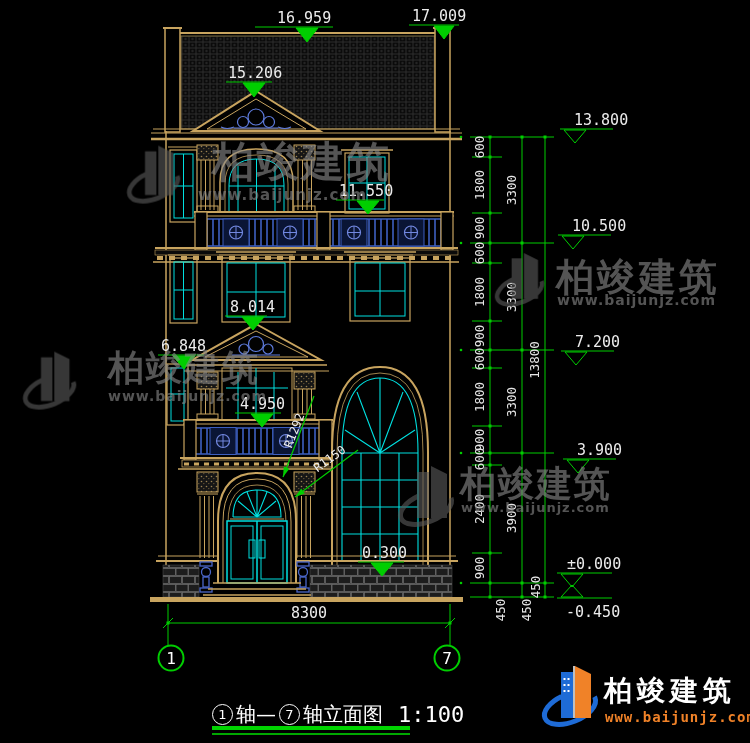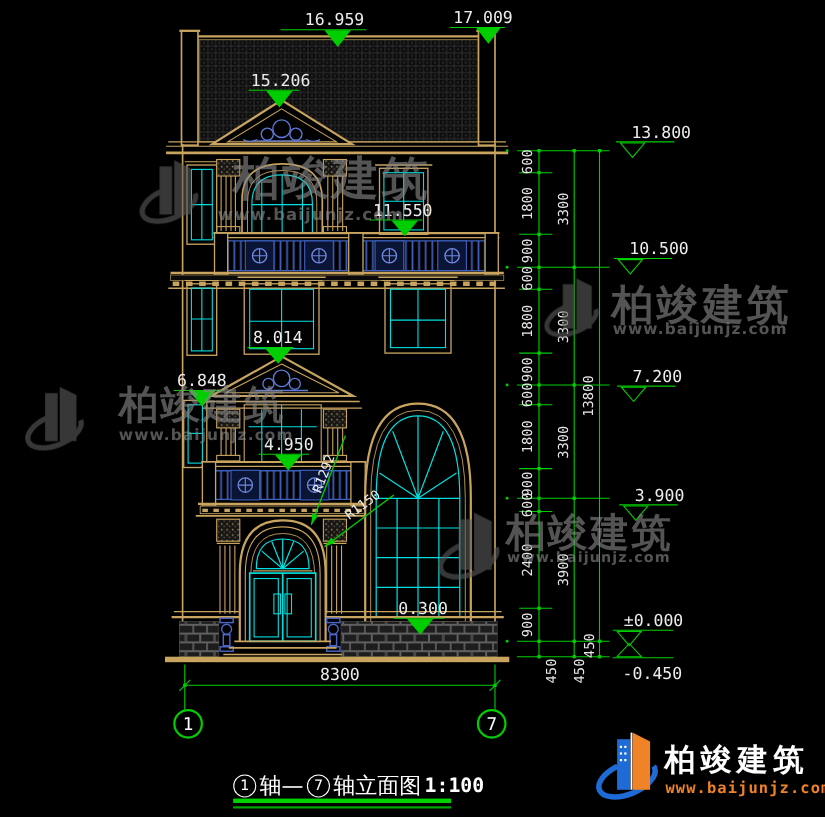--- a/index.html
+++ b/index.html
@@ -10,21 +10,21 @@
   .chaintxt{font:12.5px "DejaVu Sans Mono",monospace;fill:#e6e6e6;}
   .radtxt{font:12px "DejaVu Sans Mono",monospace;fill:#ececec;}
   .axistxt{font:16px "DejaVu Sans Mono",monospace;fill:#fff;}
   .wm{position:absolute;color:rgba(135,135,135,.62);font-weight:bold;white-space:nowrap;
       font-family:"DejaVu Sans",sans-serif;pointer-events:none;}
   .wm-url{letter-spacing:1px;}
   .caption{position:absolute;left:212px;top:701px;display:flex;align-items:center;gap:3px;
            color:#fff;font-size:20px;}
   .circle-num{display:inline-flex;align-items:center;justify-content:center;width:21px;height:21px;
               border:1.6px solid #fff;border-radius:50%;font-size:13px;box-sizing:border-box;}
-  .cap-scale{font-size:18px;font-family:"DejaVu Sans Mono",monospace;font-weight:bold;}
+  .cap-scale{margin-left:12px;font-size:22px;font-family:"DejaVu Sans Mono",monospace;}
   .underline1{position:absolute;left:212px;top:726px;width:198px;height:4px;background:#00d400;}
   .underline2{position:absolute;left:212px;top:733px;width:198px;height:2px;background:#00a800;}
   .footer-brand{position:absolute;left:604px;top:672px;color:#fff;font-weight:bold;font-size:28px;
                 letter-spacing:5px;white-space:nowrap;}
   .footer-url{position:absolute;left:605px;top:709px;color:#f08228;font-weight:bold;font-size:14px;
               letter-spacing:1px;white-space:nowrap;font-family:"DejaVu Sans Mono",monospace;}
 </style>
 </head>
 <body>
 

